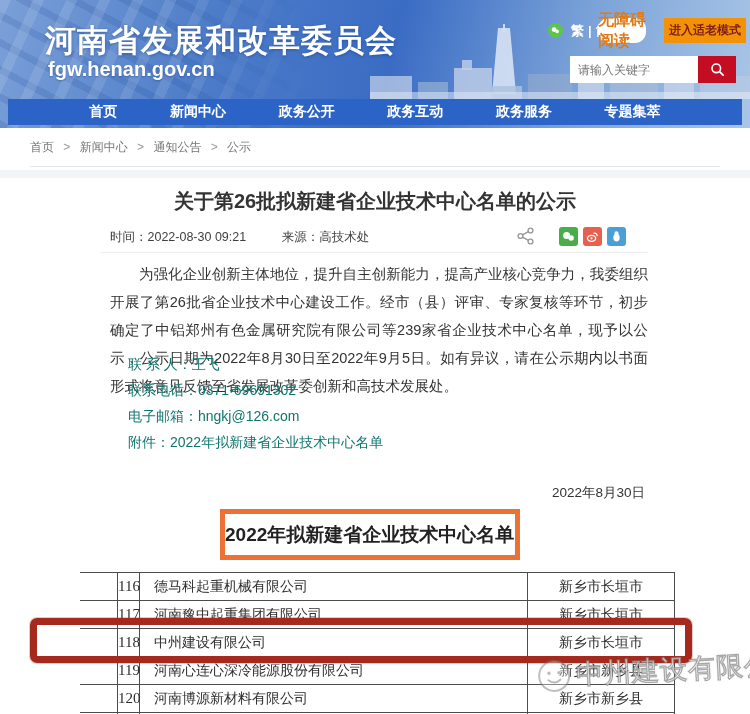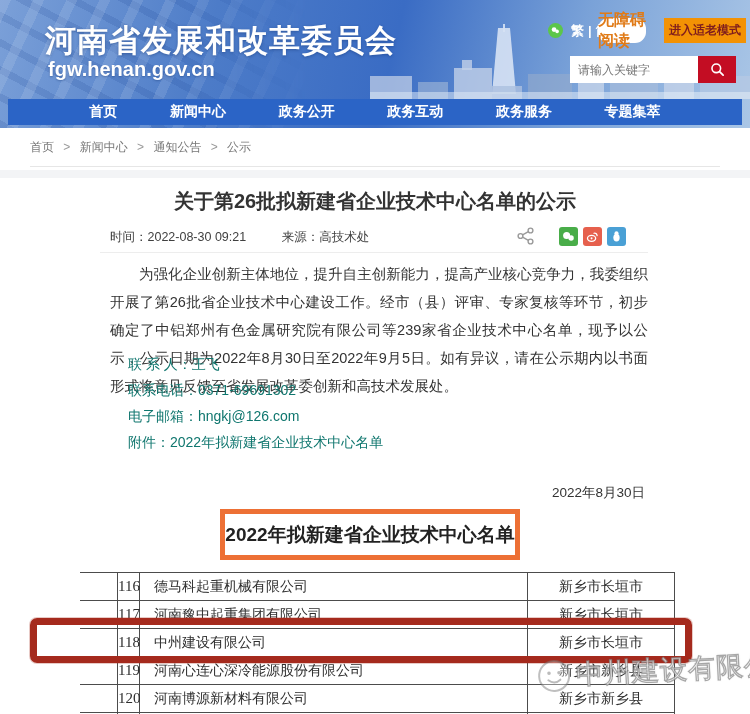--- a/index.html
+++ b/index.html
@@ -62,21 +62,21 @@
   .sq-qq{background:#4aa0d5;}
   .share-node{margin-right:18px;cursor:pointer;}
   .meta-divider{position:absolute;left:100px;top:252px;width:548px;height:1px;background:#ededed;}
 
   .art-body{position:absolute;left:110px;top:260px;width:538px;font-size:14.5px;line-height:28px;
     color:#333;text-indent:2em;text-align:justify;}
   .contact{position:absolute;left:128px;top:351px;font-size:14px;line-height:26px;color:#0f766e;}
   .art-date{position:absolute;right:105px;top:484px;font-size:13.5px;color:#333;}
 
   .notice-box{position:absolute;left:220px;top:509px;width:290px;height:41px;border:5px solid #ed7035;
-    background:#fff;display:flex;align-items:center;justify-content:center;}
+    background:#fff;display:flex;align-items:center;}
   .notice-box span{font-size:19px;font-weight:bold;color:#222;white-space:nowrap;}
 
   
   .notice-table{position:absolute;left:80px;top:572px;width:595px;border-top:1px solid #4c4c4c;}
   .t-row{display:grid;grid-template-columns:60px 388px 147px;height:27px;border-bottom:1px solid #4c4c4c;}
   .t-row.partial{height:7px;border-bottom:none;}
   .c-no{border-left:1px solid #4c4c4c;border-right:1px solid #4c4c4c;text-align:center;line-height:27px;
     font-family:"Liberation Serif","DejaVu Serif",serif;font-size:15px;color:#2e2e2e;margin-left:37px;}
   .c-company{border-right:1px solid #4c4c4c;padding-left:14px;line-height:27px;font-size:14px;color:#2e2e2e;
     white-space:nowrap;overflow:hidden;}

